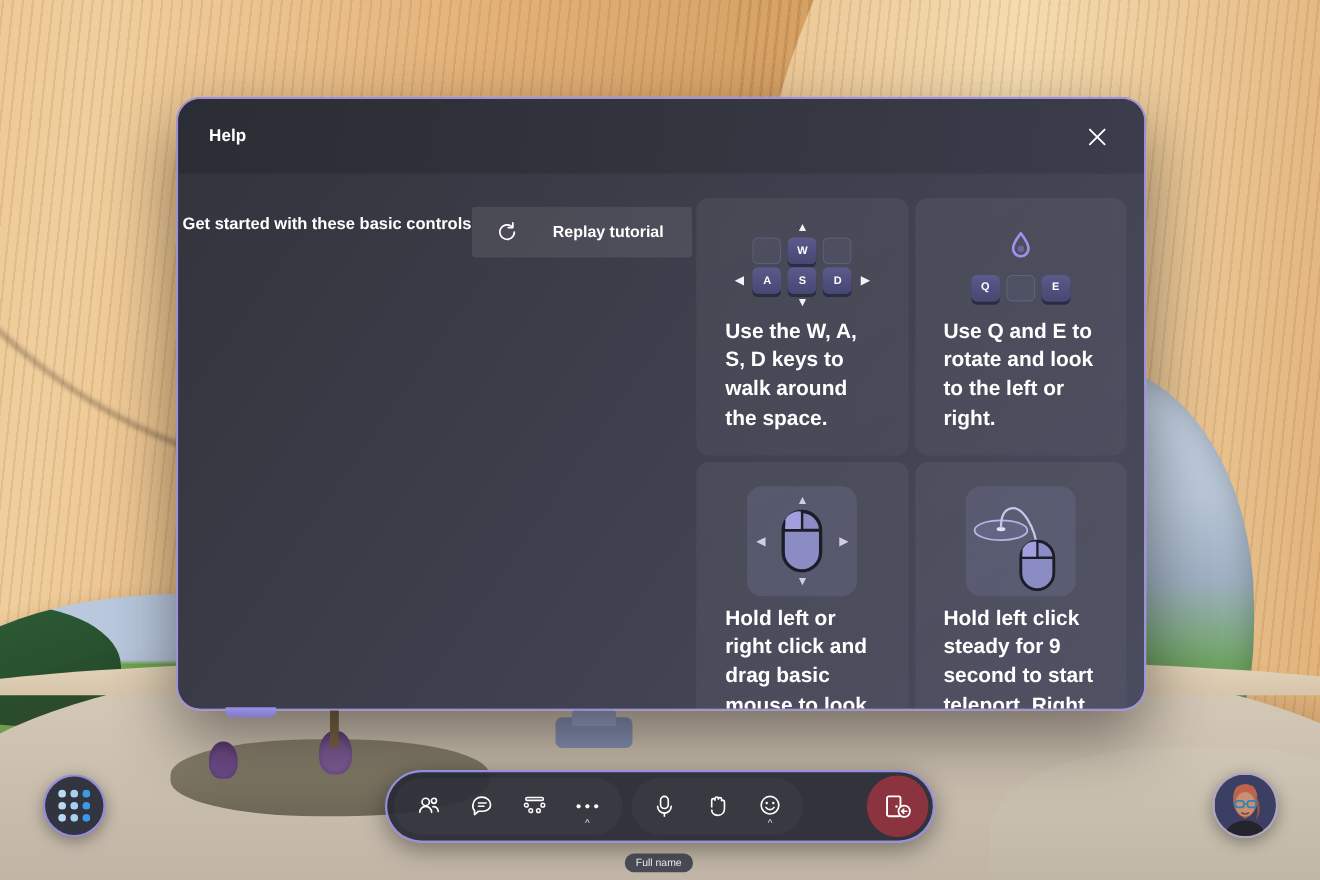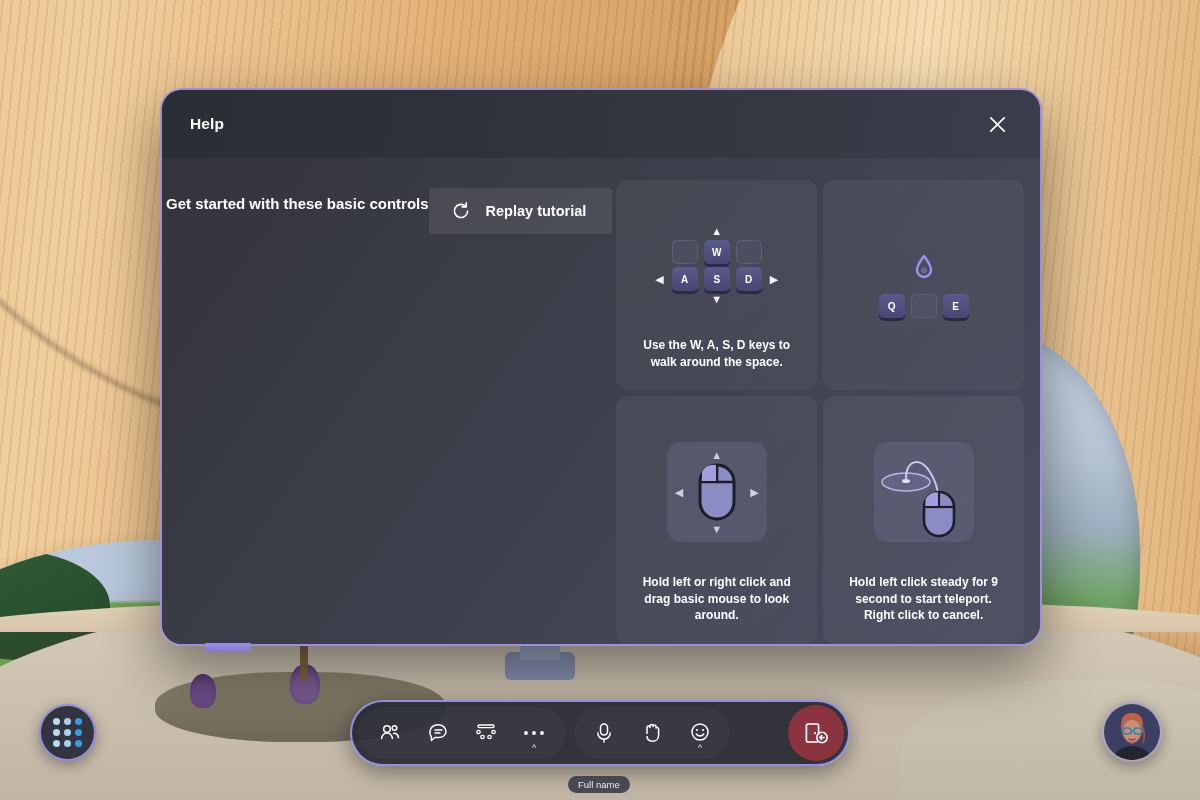--- a/index.html
+++ b/index.html
@@ -182,40 +182,40 @@
     background:#9b8cf0; border-radius:2px;
   }
 
   .content { flex:1; padding:22px 16px 0 0; min-width:0; display:flex; }
   .content-head {
     display:flex; align-items:center; justify-content:space-between;
     padding: 0 0 0 4px; height:46px; margin-bottom:10px;
   }
   .content-title { font-size:15px; font-weight:bold; color:#fff; }
   .replay-btn {
-    display:flex; align-items:center; gap:15px;
+    display:flex; align-items:center; gap:32px;
     background: rgba(255,255,255,.085);
     border-radius:3px; padding:13px 26px 13px 22px; cursor:pointer;
     color:#fff; font-size:14.5px; font-weight:bold;margin-top:16px;
   }
   .replay-btn svg { flex:0 0 auto; }
 
   .cards {
     display:grid; grid-template-columns:1fr 1fr; gap:6px;
     padding-left:4px; flex:1; min-height:0;
   }
   .card {
     border-radius:12px;
     background: linear-gradient(150deg, rgba(255,255,255,.055) 0%, rgba(255,255,255,.03) 100%);
     display:flex; flex-direction:column; align-items:center;
     padding:22px 26px 20px;
   }
   .card-visual { flex:1; display:flex; align-items:center; justify-content:center; width:100%; }
   .card-caption {
-    font-size:12px; font-weight:bold; color:#ffffff; text-align:center;
+    font-size:19px; font-weight:bold; color:#ffffff; 
     line-height:1.38; padding-top:8px;
   }
 
   
   .keyrow { display:flex; align-items:center; justify-content:center; gap:6px; }
   .key {
     width:26px; height:24px; border-radius:5px;
     background: linear-gradient(180deg,#5a5a8c 0%, #474773 100%);
     box-shadow: 0 3px 0 rgba(40,40,66,.9);
     display:flex; align-items:center; justify-content:center;
@@ -404,20 +404,21 @@
                 <path d="M11 2 C11 2 18 11.2 18 16 A7 7 0 0 1 4 16 C4 11.2 11 2 11 2 Z" fill="none" stroke="#9e92ee" stroke-width="2.4" stroke-linejoin="round"></path>
                 <circle cx="11" cy="16.3" r="3.1" fill="#6d6497"></circle>
               </svg>
               <div class="keyrow">
                 <div class="key">Q</div>
                 <div class="key blank"></div>
                 <div class="key">E</div>
               </div>
             </div>
           </div>
+          <div class="card-caption">Use Q and E to rotate and look to the left or right.</div>
         </div>
 
         <div class="card">
           <div class="card-visual">
             <div class="mouse-tile">
               <span class="ar ar-up">▲</span>
               <span class="ar ar-dn">▼</span>
               <span class="ar ar-lf">◀</span>
               <span class="ar ar-rt">▶</span>
               <svg width="44" height="60" viewBox="0 0 44 60">

